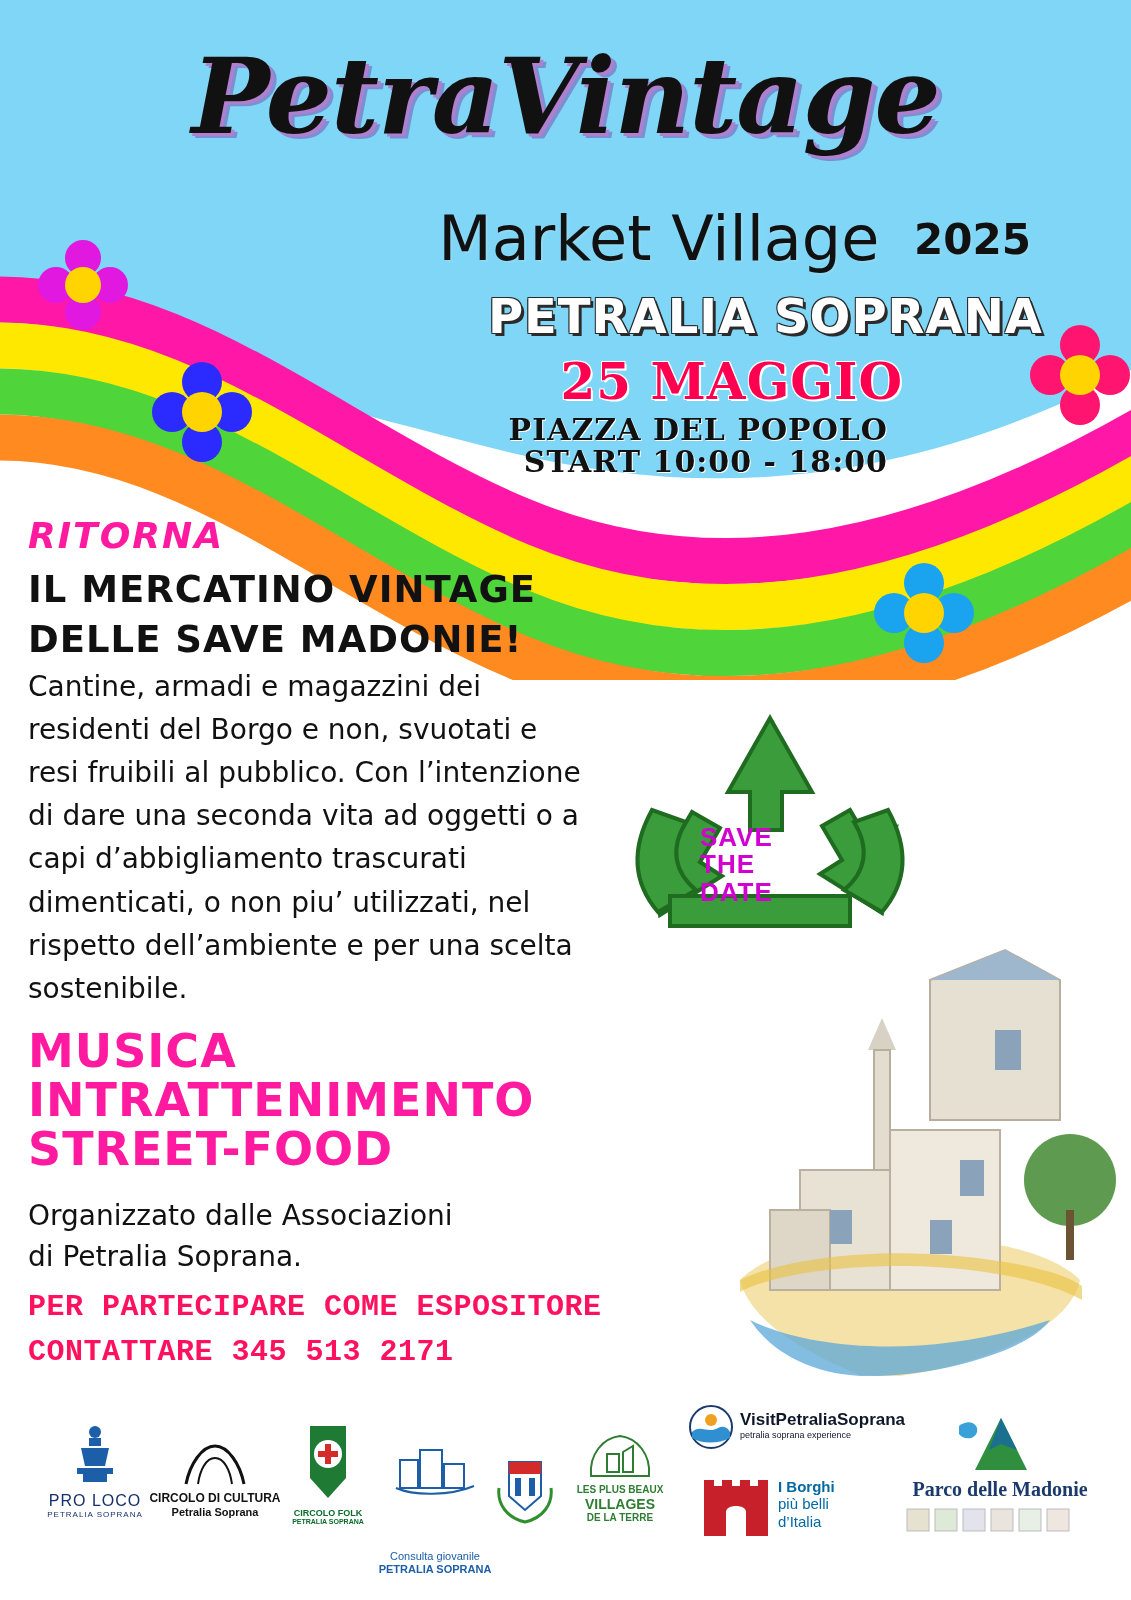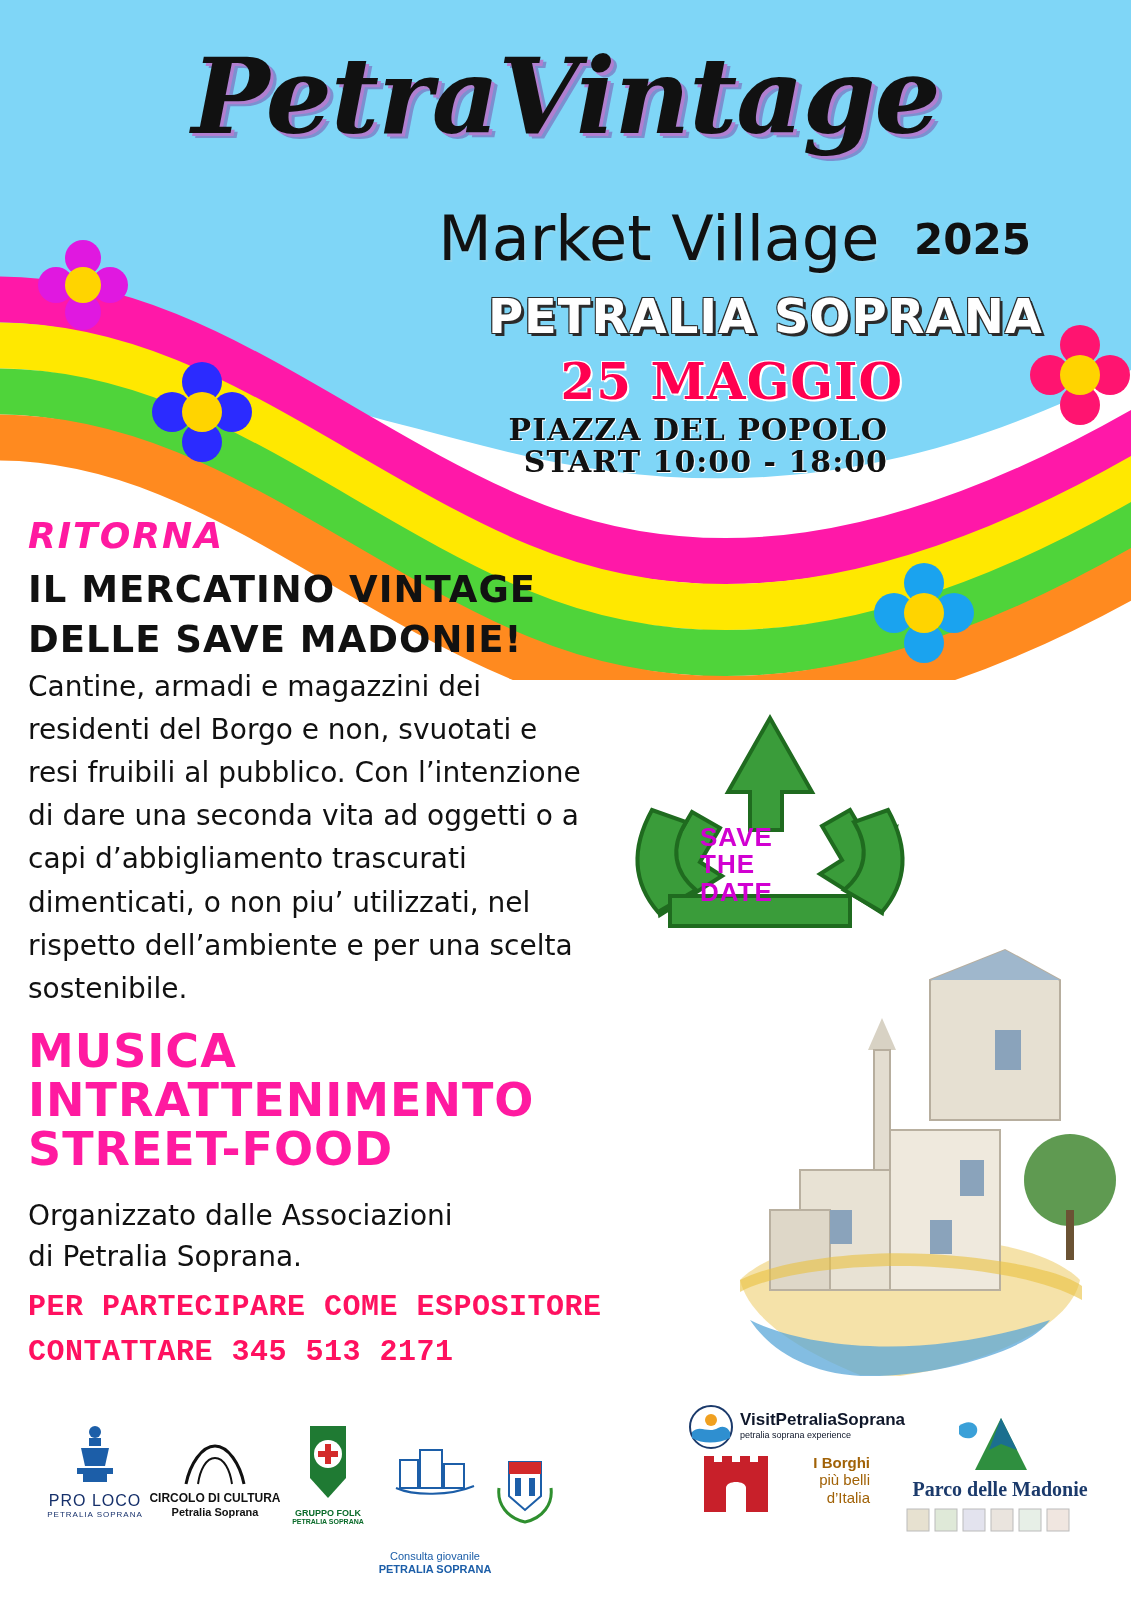--- a/index.html
+++ b/index.html
@@ -385,21 +385,21 @@
       <span class="cap" style="font-size:11px; font-weight:bold;">Petralia Soprana</span>
     </div>
 
     <div class="logo" style="left:283px; top:20px; width:90px; color:#0a6b2a;">
       <svg width="60" height="84" viewBox="0 0 60 84">
         <path d="M12,6 L48,6 L48,58 L30,78 L12,58 Z" fill="#1f7a33"></path>
         <circle cx="30" cy="34" r="14" fill="#ffffff"></circle>
         <rect x="27" y="24" width="6" height="20" fill="#d32a2a"></rect>
         <rect x="20" y="31" width="20" height="6" fill="#d32a2a"></rect>
       </svg>
-      <span class="cap" style="font-size:9px; font-weight:bold; color:#0a6b2a;">GRUPPO FOLK</span>
+      <span class="cap" style="font-size:9px; font-weight:bold; color:#0a6b2a;">CIRCOLO FOLK</span>
       <span class="cap" style="font-size:7px; font-weight:bold; color:#0a6b2a;">PETRALIA SOPRANA</span>
     </div>
 
     <div class="logo" style="left:375px; top:38px; width:120px; color:#1c5ea8;">
       <svg width="90" height="60" viewBox="0 0 90 60">
         <rect x="10" y="22" width="18" height="28" fill="none" stroke="#1c5ea8" stroke-width="2"></rect>
         <rect x="30" y="12" width="22" height="38" fill="none" stroke="#1c5ea8" stroke-width="2"></rect>
         <rect x="54" y="26" width="20" height="24" fill="none" stroke="#1c5ea8" stroke-width="2"></rect>
         <path d="M6,50 C24,58 60,58 84,48" fill="none" stroke="#1c5ea8" stroke-width="2"></path>
       </svg>
@@ -410,32 +410,42 @@
     <div class="logo" style="left:485px; top:48px; width:80px;">
       <svg width="80" height="80" viewBox="0 0 80 80">
         <path d="M24,14 L56,14 L56,48 L40,62 L24,48 Z" fill="#ffffff" stroke="#1c5ea8" stroke-width="2"></path>
         <rect x="24" y="14" width="32" height="12" fill="#d32a2a"></rect>
         <rect x="30" y="30" width="6" height="18" fill="#1c5ea8"></rect>
         <rect x="44" y="30" width="6" height="18" fill="#1c5ea8"></rect>
         <path d="M14,40 C12,56 22,70 40,74 C58,70 68,56 66,40" fill="none" stroke="#2f8f2f" stroke-width="3"></path>
       </svg>
     </div>
 
+    <div class="logo" style="left:565px; top:32px; width:110px; color:#2e7d32;">
+      <svg width="70" height="48" viewBox="0 0 70 48">
+        <path d="M6,44 C4,22 18,6 35,4 C52,6 66,22 64,44 Z" fill="none" stroke="#2e7d32" stroke-width="2"></path>
+        <rect x="22" y="22" width="12" height="18" fill="none" stroke="#2e7d32" stroke-width="2"></rect>
+        <path d="M38,40 L38,20 L48,14 L48,40 Z" fill="none" stroke="#2e7d32" stroke-width="2"></path>
+      </svg>
+      <span class="cap" style="font-size:10px; font-weight:bold;">LES PLUS BEAUX</span>
+      <span class="cap" style="font-size:14px; font-weight:bold;">VILLAGES</span>
+      <span class="cap" style="font-size:10px; font-weight:bold;">DE LA TERRE</span>
+    </div>
 
     <div class="logo" style="left:688px; top:4px; width:220px; text-align:left; color:#0f172a;">
       <svg width="46" height="46" viewBox="0 0 46 46" style="float:left; margin-right:6px;">
         <circle cx="23" cy="23" r="21" fill="none" stroke="#1b3a6b" stroke-width="2"></circle>
         <circle cx="23" cy="16" r="6" fill="#f0a020"></circle>
         <path d="M4,28 C12,20 20,30 30,24 C36,21 40,24 42,28 L42,34 C30,40 14,40 4,34 Z" fill="#2f8fd0"></path>
       </svg>
       <span class="cap" style="font-size:17px; font-weight:bold; padding-top:6px;">VisitPetraliaSoprana</span>
       <span class="cap" style="font-size:9px;">petralia soprana experience</span>
     </div>
 
-    <div class="logo" style="left:700px; top:52px; width:170px; text-align:right; color:#a16207;">
+    <div class="logo" style="left:700px; top:76px; width:170px; text-align:left; color:#0369a1;">
       <svg width="72" height="64" viewBox="0 0 72 64" style="float:left; margin-right:6px;">
         <rect x="4" y="10" width="64" height="50" fill="#c8202a"></rect>
         <rect x="4" y="4" width="10" height="8" fill="#c8202a"></rect>
         <rect x="22" y="4" width="10" height="8" fill="#c8202a"></rect>
         <rect x="40" y="4" width="10" height="8" fill="#c8202a"></rect>
         <rect x="58" y="4" width="10" height="8" fill="#c8202a"></rect>
         <path d="M26,60 L26,36 C26,28 46,28 46,36 L46,60 Z" fill="#ffffff"></path>
       </svg>
       <span class="cap" style="font-size:15px; font-weight:bold; padding-top:2px;">I Borghi</span>
       <span class="cap" style="font-size:15px;">più belli</span>

